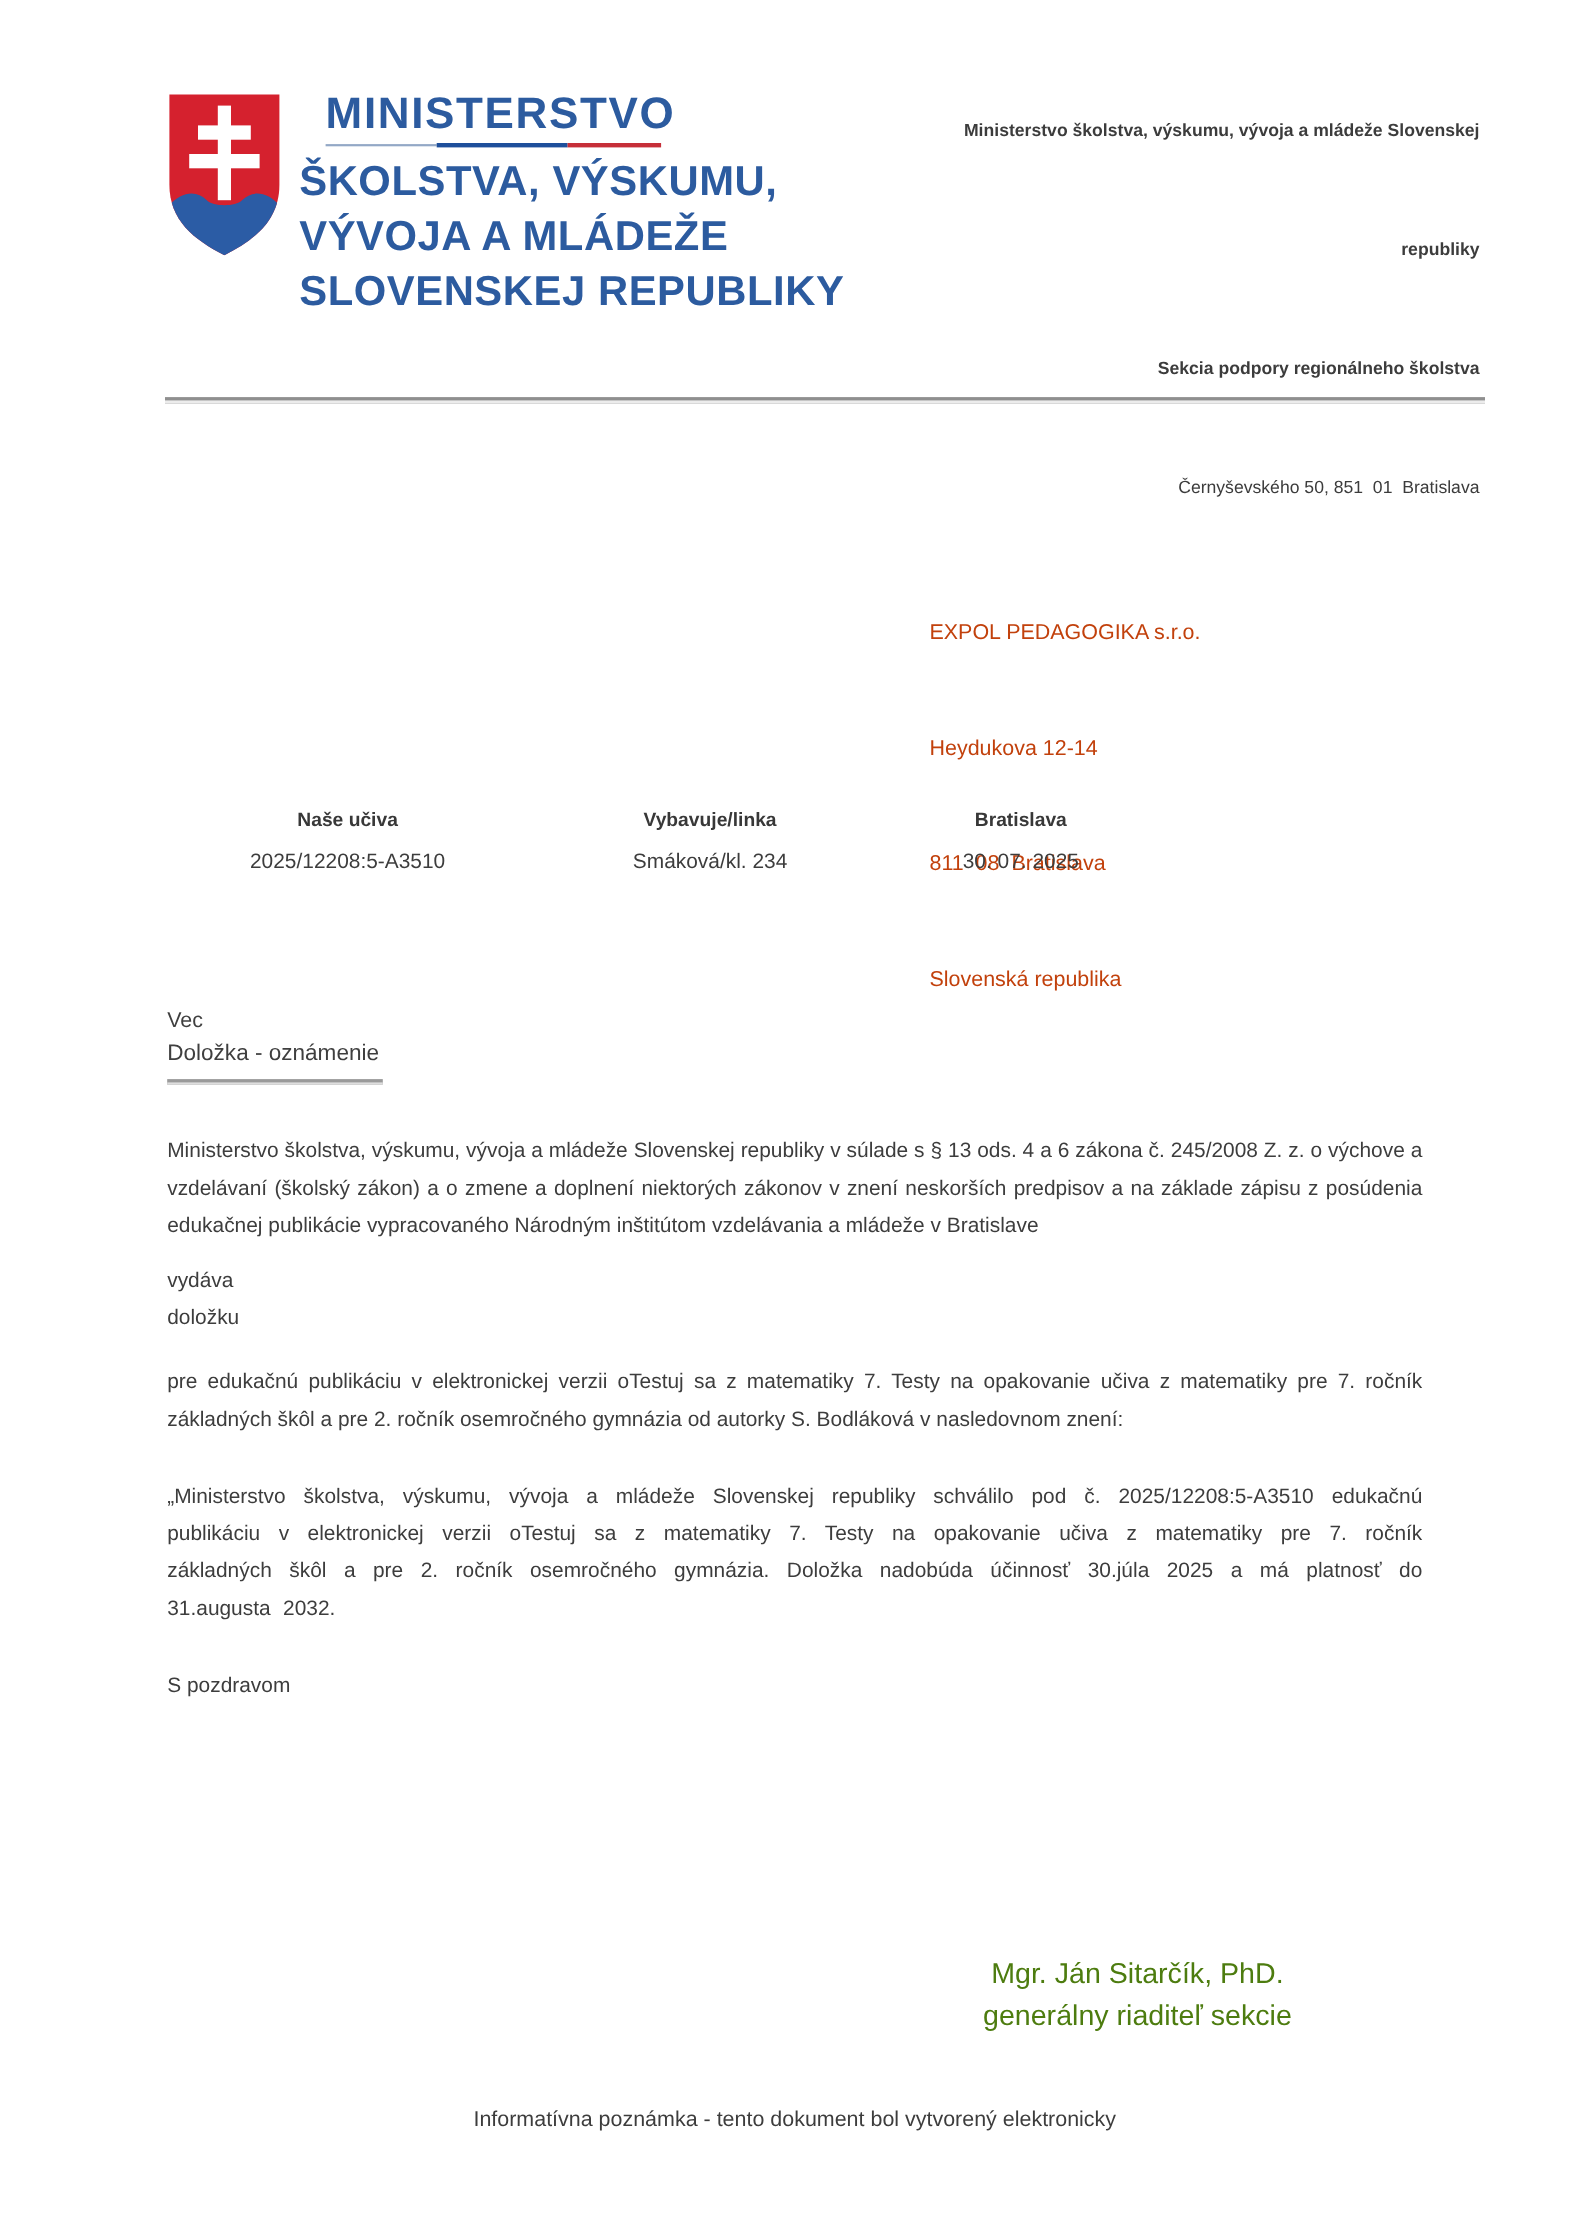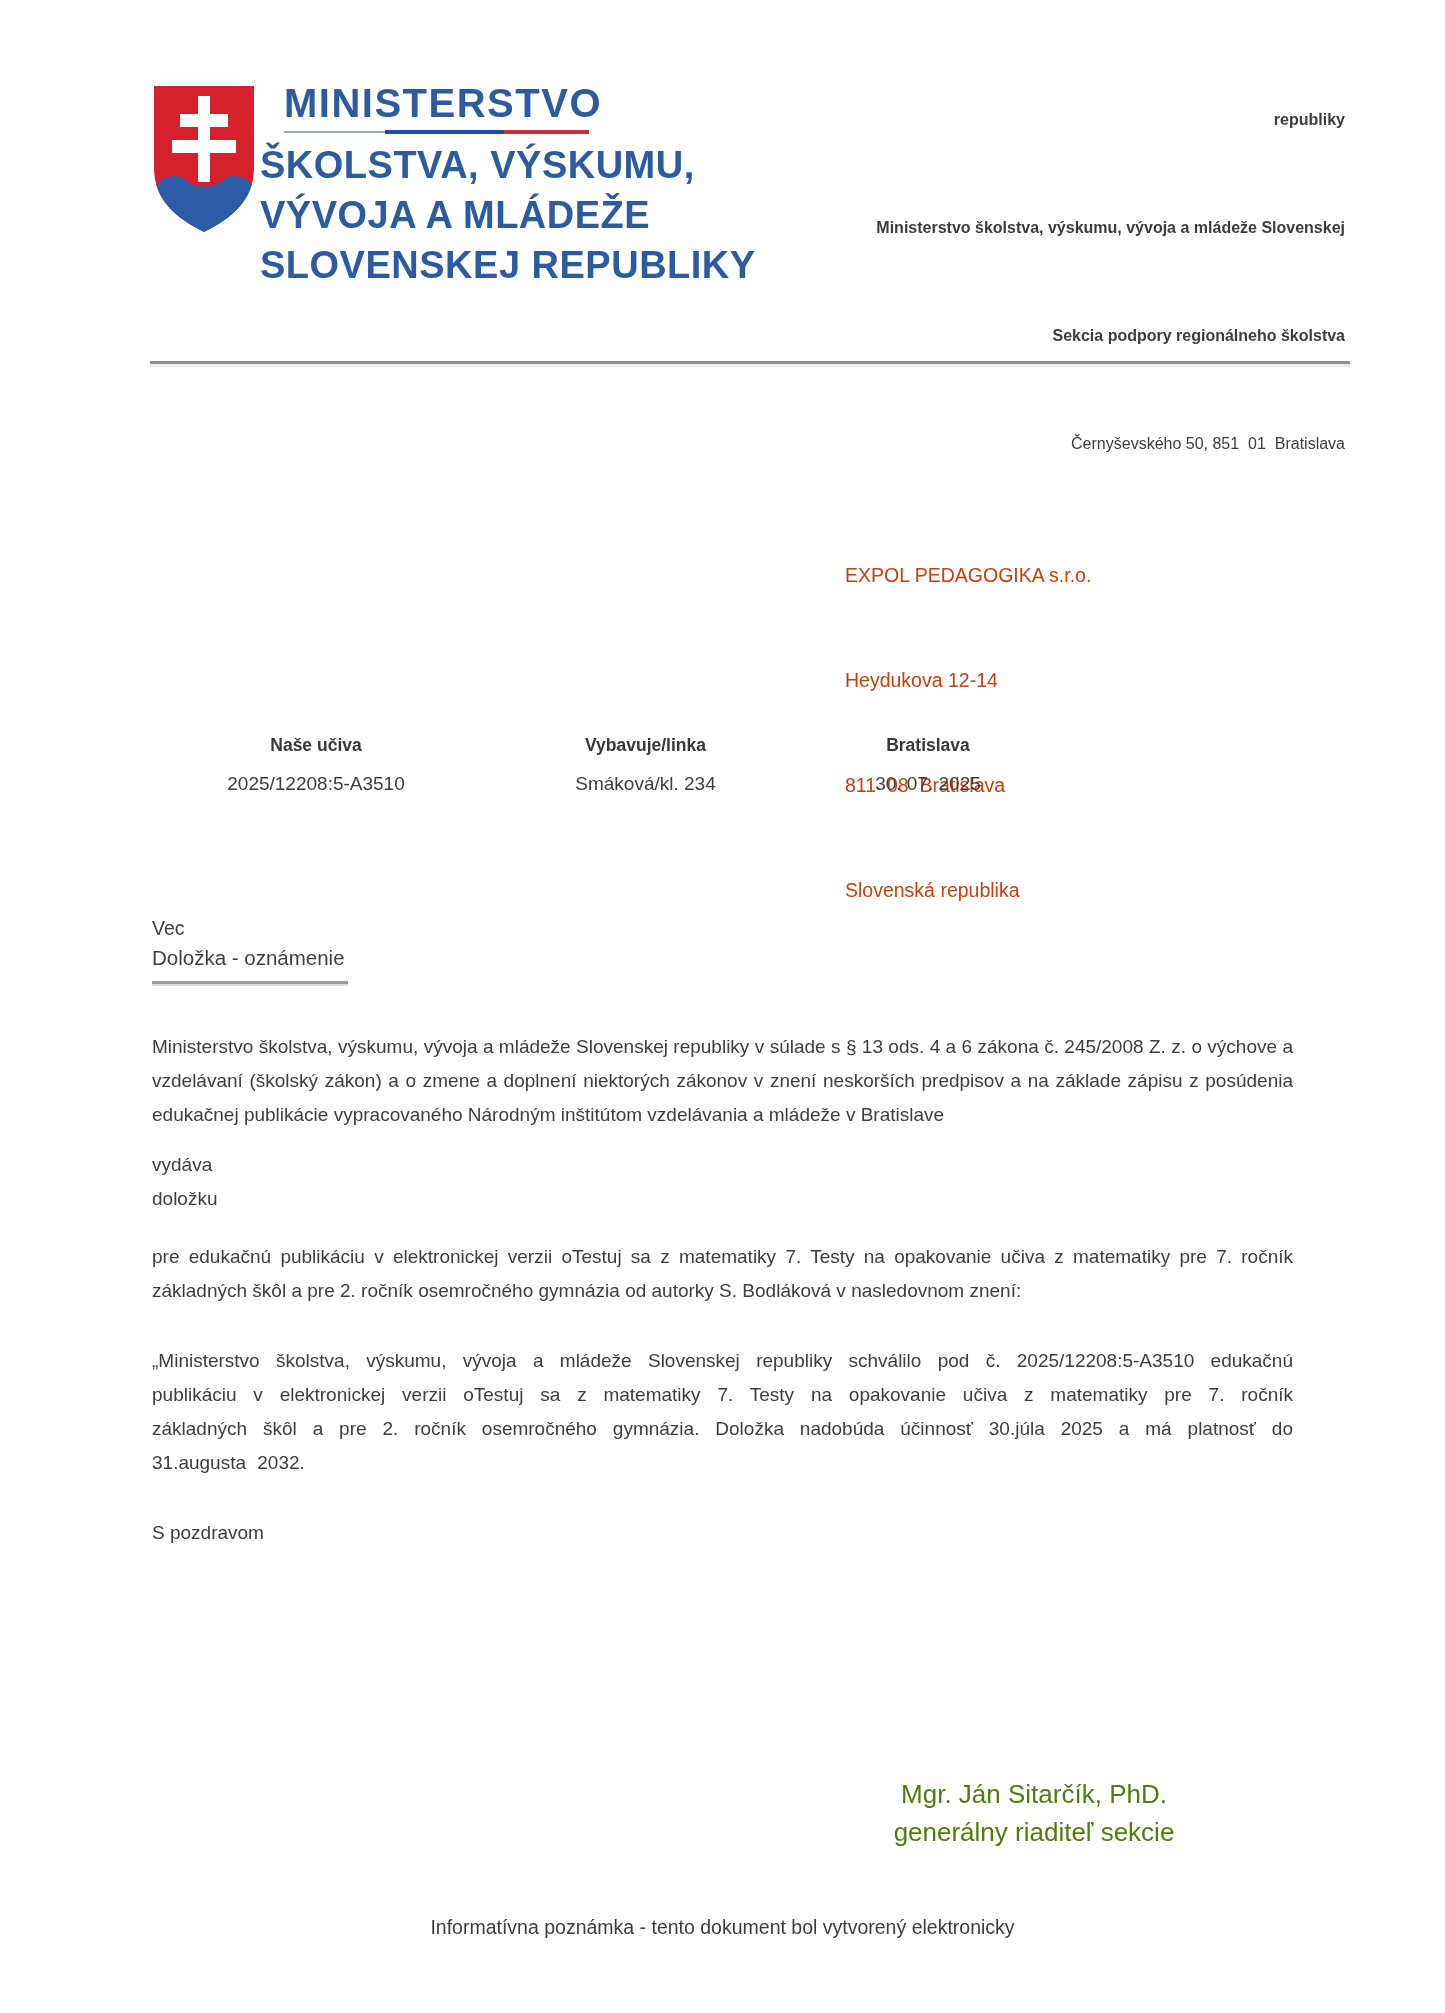--- a/index.html
+++ b/index.html
@@ -19,21 +19,21 @@
     text-align:right; font-size:16px; line-height:36px; color:#3c3c3c;
     white-space:pre-wrap;
   }
   .org-line{font-weight:600;}
   .org-section{font-weight:700;}
   .org-address{font-weight:400;}
 
   
   .logo{position:absolute; left:148px; top:80px; display:flex;}
   .logo svg{display:block;}
-  .wordmark{color:#2c5b9f;}
+  .wordmark{margin-left:12px; color:#2c5b9f;}
   .wordmark-title{
     font-size:40px; font-weight:700; letter-spacing:1.5px; line-height:46px;
     padding-left:24px;
   }
   .wordmark-rule{height:4px; width:305px; margin:4px 0 6px 24px; display:flex;}
   .wordmark-rule .seg-gray{background:#93a8c6; width:33%; height:2px; align-self:center;}
   .wordmark-rule .seg-blue{background:#1e4f9b; width:39%;}
   .wordmark-rule .seg-red{background:#c62f39; width:28%;}
   .wordmark-sub{font-size:38px; font-weight:600; letter-spacing:0.5px; line-height:50px;}
 
@@ -93,22 +93,22 @@
     position:absolute; left:0; top:1916px; width:1445px;
     text-align:center; font-size:19.5px; color:#3d3d3d;
   }
 </style>
 </head>
 <body>
 
 <div class="page">
 
   <div class="org-block">
+    <div class="org-line">Ministerstvo školstva, výskumu, vývoja a mládeže Slovenskej</div>
     <div class="org-line">republiky</div>
-    <div class="org-line">Ministerstvo školstva, výskumu, vývoja a mládeže Slovenskej</div>
     <div class="org-section">Sekcia podpory regionálneho školstva</div>
     <div class="org-address">Černyševského 50, 851  01  Bratislava</div>
   </div>
 
   <div class="logo">
     <span>
       <svg width="112" height="158" viewBox="0 0 112 158">
         <defs>
           <clipPath id="shieldClip">
             <path d="M6,6 H106 V88 C106,120 84,138 56,152 C28,138 6,120 6,88 Z"></path>

